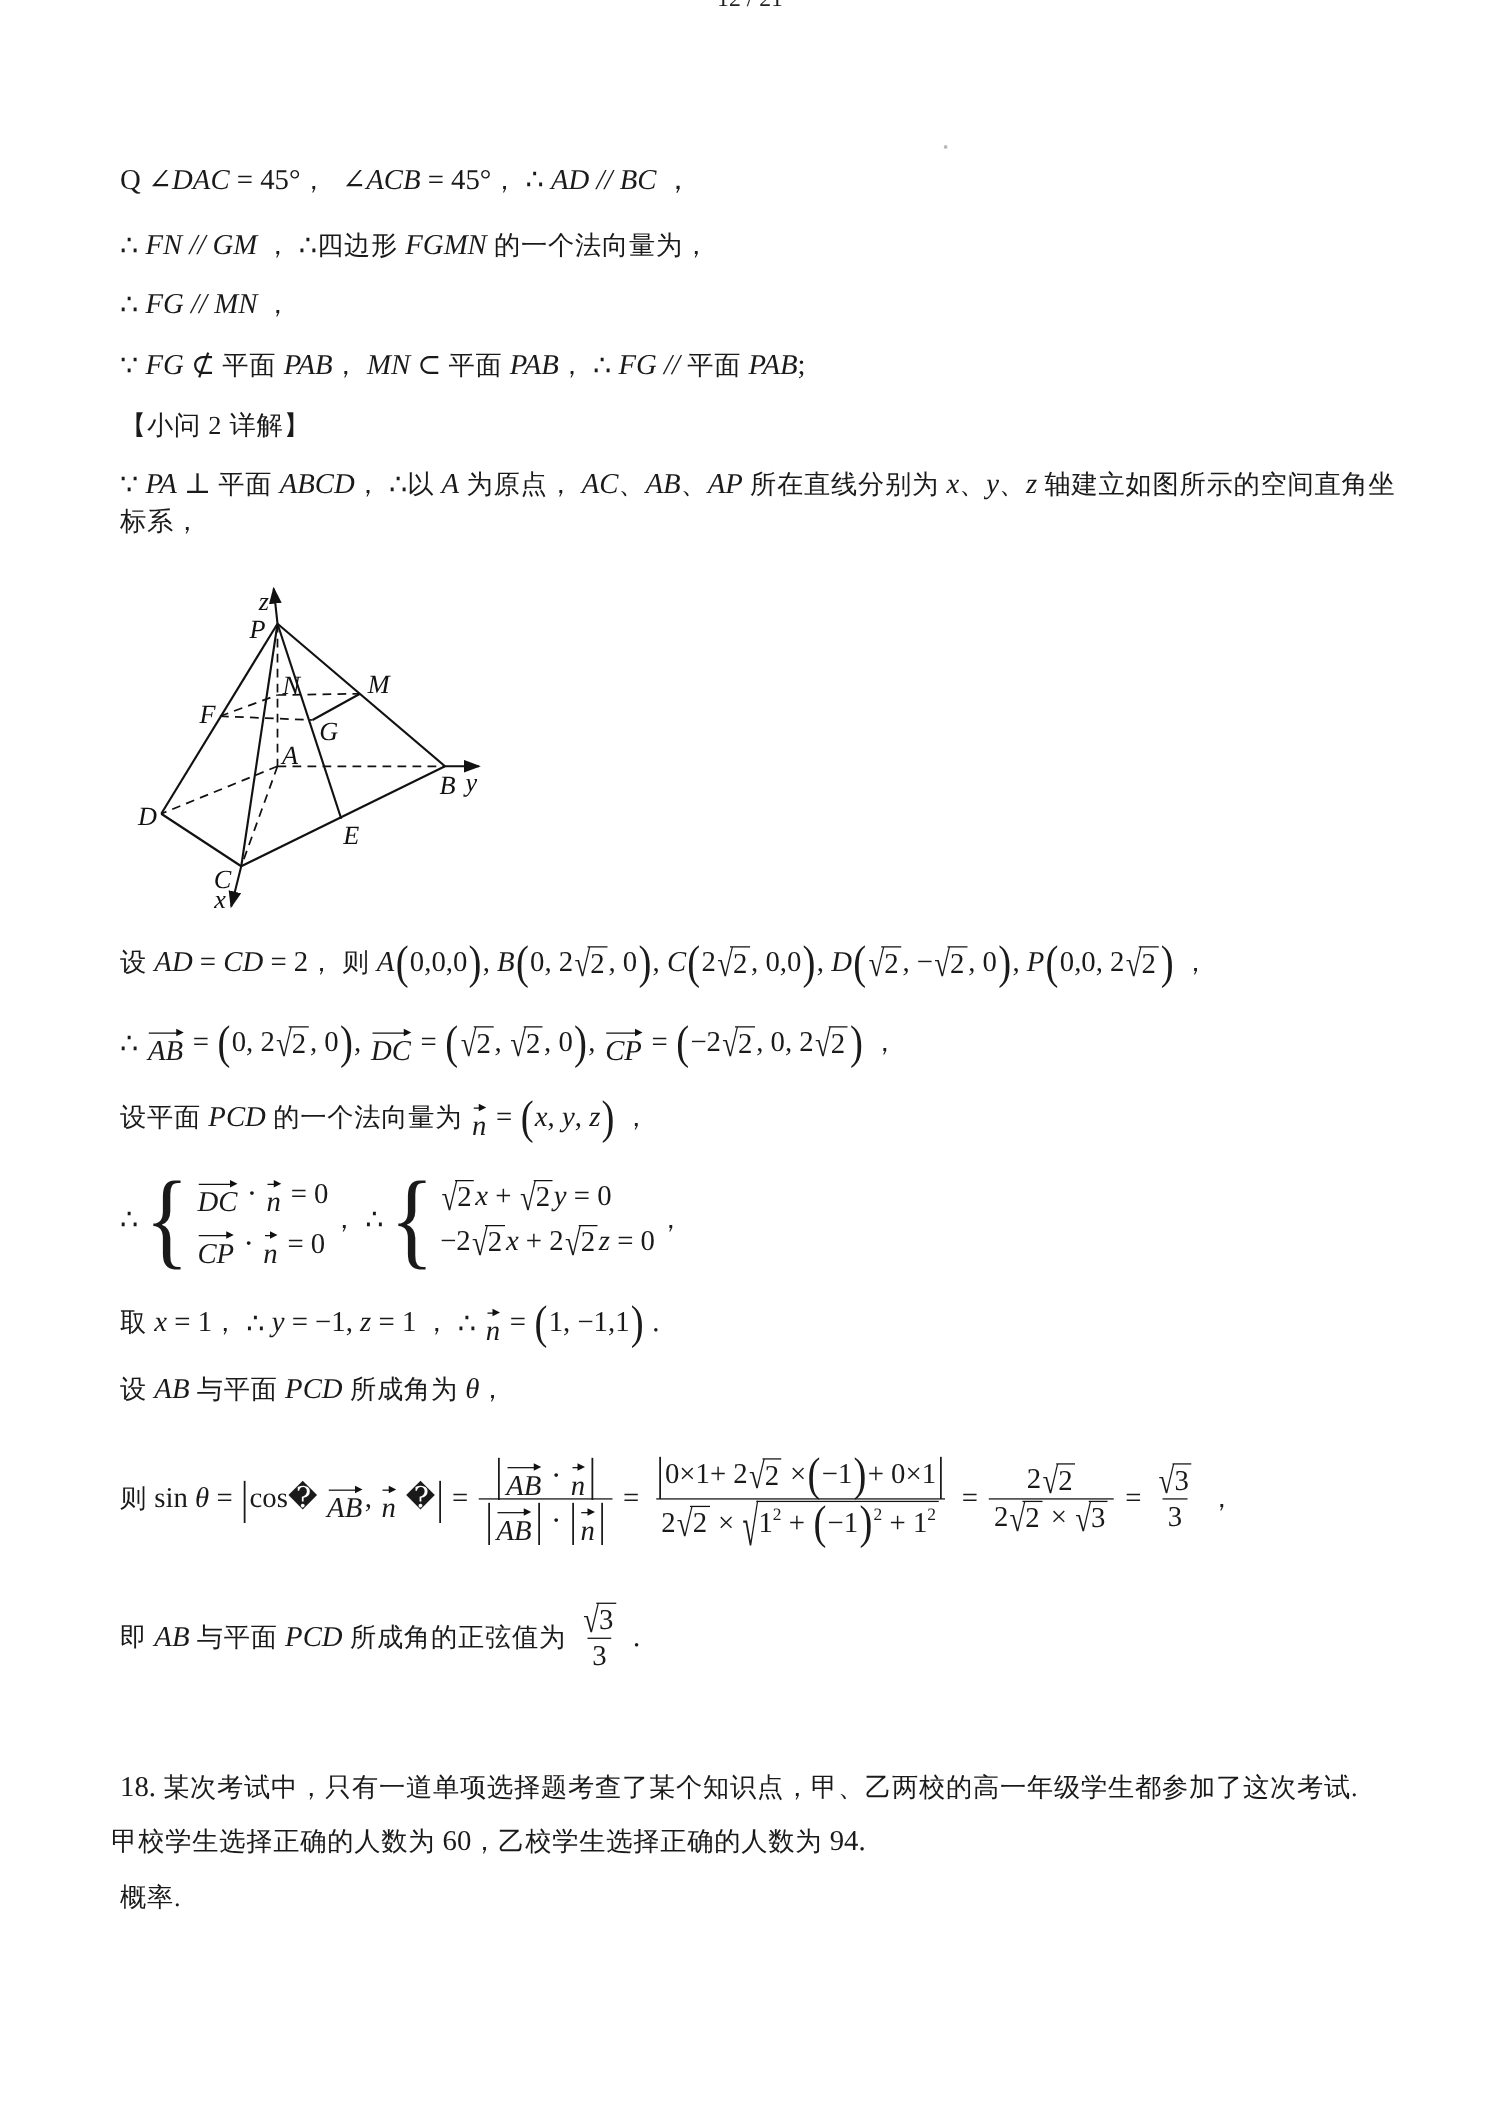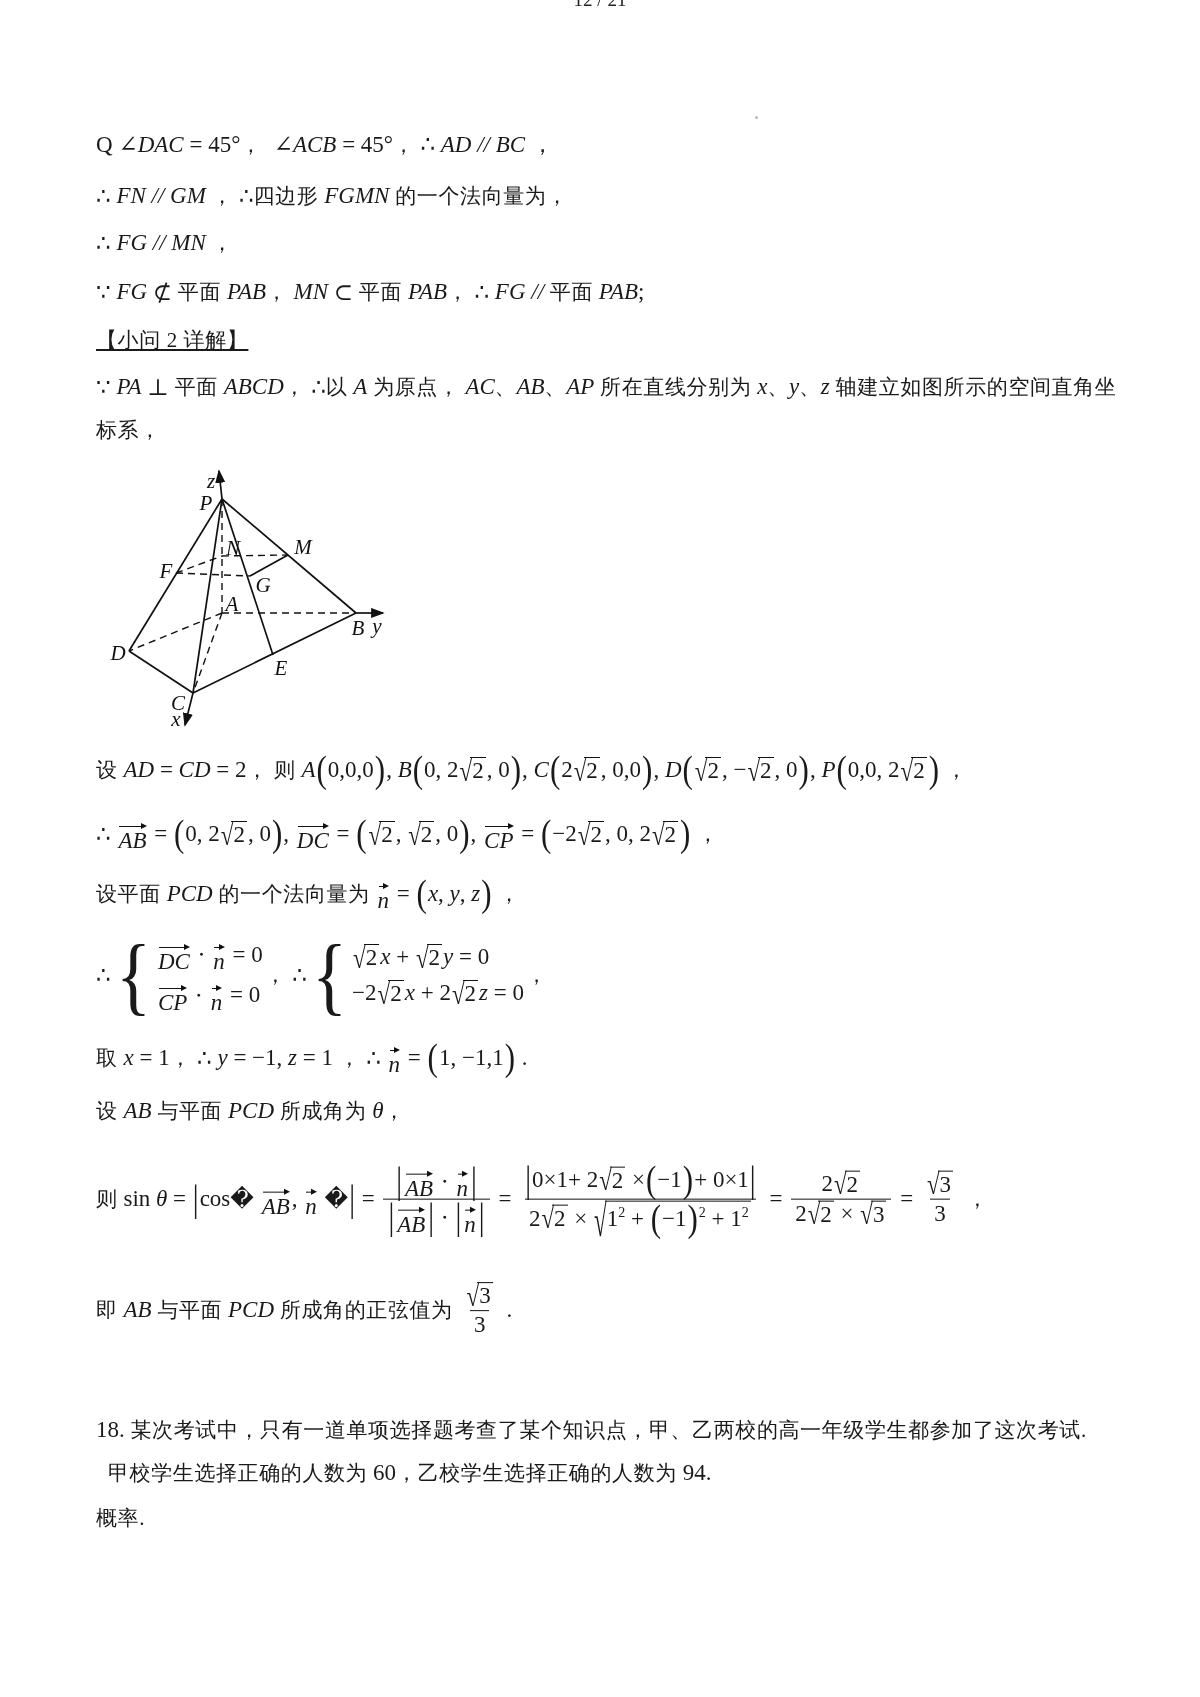--- a/index.html
+++ b/index.html
@@ -82,27 +82,27 @@
         <text x="28" y="205" text-anchor="middle">D</text>
         <text x="191" y="220" text-anchor="middle">E</text>
         <text x="88" y="255" text-anchor="middle">C</text>
         <text x="86" y="271" text-anchor="middle">x</text>
       </svg></div>
   <div class="footer">12 / 21</div>
 <div class="mline" style="left: 96px; top: 144px;"><span class="mr">Q </span><span class="mr">∠</span><span class="mi">DAC</span><span class="mr"> = 45°</span><span class="cjk">，  </span><span class="mr">∠</span><span class="mi">ACB</span><span class="mr"> = 45°</span><span class="cjk">，</span><span class="mr"> ∴ </span><span class="mi">AD</span><span class="mr"> </span><span class="mi">//</span><span class="mr"> </span><span class="mi">BC</span><span class="mr"> ，</span></div>
     <div class="mline" style="left: 96px; top: 196px;"><span class="mr">∴ </span><span class="mi">FN</span><span class="mr"> </span><span class="mi">//</span><span class="mr"> </span><span class="mi">GM</span><span class="mr"> </span><span class="cjk">，</span><span class="mr"> ∴</span><span class="cjk">四边形 </span><span class="mi">FGMN</span><span class="cjk"> 的一个法向量为，</span></div>
     <div class="mline" style="left: 96px; top: 243px;"><span class="mr">∴ </span><span class="mi">FG</span><span class="mr"> </span><span class="mi">//</span><span class="mr"> </span><span class="mi">MN</span><span class="mr"> </span><span class="cjk">，</span></div>
     <div class="mline" style="left: 96px; top: 292px;"><span class="mr">∵ </span><span class="mi">FG</span><span class="mr"> ⊄ </span><span class="cjk">平面 </span><span class="mi">PAB</span><span class="cjk">， </span><span class="mi">MN</span><span class="mr"> ⊂ </span><span class="cjk">平面 </span><span class="mi">PAB</span><span class="cjk">，</span><span class="mr"> ∴ </span><span class="mi">FG</span><span class="mr"> </span><span class="mi">//</span><span class="mr"> </span><span class="cjk">平面 </span><span class="mi">PAB</span><span class="mr">;</span></div>
-    <div class="mline" style="left: 96px; top: 340px; text-decoration: underline;"><span class="cjk">【小问 2 详解】</span></div>
+    <div class="mline" style="left: 96px; top: 340px;"><span class="cjk">【小问 2 详解】</span></div>
     <div class="mline" style="left: 96px; top: 387px;"><span class="mr">∵ </span><span class="mi">PA</span><span class="mr"> ⊥ </span><span class="cjk">平面 </span><span class="mi">ABCD</span><span class="cjk">，</span><span class="mr"> ∴</span><span class="cjk">以 </span><span class="mi">A</span><span class="cjk"> 为原点， </span><span class="mi">AC</span><span class="cjk">、</span><span class="mi">AB</span><span class="cjk">、</span><span class="mi">AP</span><span class="cjk"> 所在直线分别为 </span><span class="mi">x</span><span class="cjk">、</span><span class="mi">y</span><span class="cjk">、</span><span class="mi">z</span><span class="cjk"> 轴建立如图所示的空间直角坐</span></div>
-    <div class="mline" style="left: 96px; top: 430px;"><span class="cjk">标系，</span></div>
+    <div class="mline" style="left: 96px; top: 417px;"><span class="cjk">标系，</span></div>
     <div class="mline" style="left: 96px; top: 770px;"><span class="cjk">设 </span><span class="mi">AD</span><span class="mr"> = </span><span class="mi">CD</span><span class="mr"> = 2</span><span class="cjk">，</span><span class="cjk"> 则 </span><span class="mi">A</span><span class="bp mr">(</span><span class="mr">0,0,0</span><span class="bp mr">)</span><span class="mr">, </span><span class="mi">B</span><span class="bp mr">(</span><span class="mr">0, 2</span><span class="sqrt"><span class="sq mr">√</span><span class="rd"><span class="mr">2</span></span></span><span class="mr">, 0</span><span class="bp mr">)</span><span class="mr">, </span><span class="mi">C</span><span class="bp mr">(</span><span class="mr">2</span><span class="sqrt"><span class="sq mr">√</span><span class="rd"><span class="mr">2</span></span></span><span class="mr">, 0,0</span><span class="bp mr">)</span><span class="mr">, </span><span class="mi">D</span><span class="bp mr">(</span><span class="sqrt"><span class="sq mr">√</span><span class="rd"><span class="mr">2</span></span></span><span class="mr">, −</span><span class="sqrt"><span class="sq mr">√</span><span class="rd"><span class="mr">2</span></span></span><span class="mr">, 0</span><span class="bp mr">)</span><span class="mr">, </span><span class="mi">P</span><span class="bp mr">(</span><span class="mr">0,0, 2</span><span class="sqrt"><span class="sq mr">√</span><span class="rd"><span class="mr">2</span></span></span><span class="bp mr">)</span><span class="cjk"> ，</span></div>
     <div class="mline" style="left: 96px; top: 834px;"><span class="mr">∴ </span><span class="vec"><span class="arr"></span><span class="vbody mi">AB</span></span><span class="mr"> = </span><span class="bp mr">(</span><span class="mr">0, 2</span><span class="sqrt"><span class="sq mr">√</span><span class="rd"><span class="mr">2</span></span></span><span class="mr">, 0</span><span class="bp mr">)</span><span class="mr">, </span><span class="vec"><span class="arr"></span><span class="vbody mi">DC</span></span><span class="mr"> = </span><span class="bp mr">(</span><span class="sqrt"><span class="sq mr">√</span><span class="rd"><span class="mr">2</span></span></span><span class="mr">, </span><span class="sqrt"><span class="sq mr">√</span><span class="rd"><span class="mr">2</span></span></span><span class="mr">, 0</span><span class="bp mr">)</span><span class="mr">, </span><span class="vec"><span class="arr"></span><span class="vbody mi">CP</span></span><span class="mr"> = </span><span class="bp mr">(</span><span class="mr">−2</span><span class="sqrt"><span class="sq mr">√</span><span class="rd"><span class="mr">2</span></span></span><span class="mr">, 0, 2</span><span class="sqrt"><span class="sq mr">√</span><span class="rd"><span class="mr">2</span></span></span><span class="bp mr">)</span><span class="cjk"> ，</span></div>
     <div class="mline" style="left: 96px; top: 894px;"><span class="cjk">设平面 </span><span class="mi">PCD</span><span class="cjk"> 的一个法向量为 </span><span class="vec"><span class="arr"></span><span class="vbody mi">n</span></span><span class="mr"> = </span><span class="bp mr">(</span><span class="mi">x</span><span class="mr">, </span><span class="mi">y</span><span class="mr">, </span><span class="mi">z</span><span class="bp mr">)</span><span class="cjk"> ，</span></div>
     <div class="mline" style="left: 96px; top: 975px;"><span class="mr">∴</span><span class="sys"><span class="brace mr">{</span><span class="rows"><span class="row"><span class="vec"><span class="arr"></span><span class="vbody mi">DC</span></span><span class="mr"> ⋅ </span><span class="vec"><span class="arr"></span><span class="vbody mi">n</span></span><span class="mr"> = 0</span></span><span class="row"><span class="vec"><span class="arr"></span><span class="vbody mi">CP</span></span><span class="mr"> ⋅ </span><span class="vec"><span class="arr"></span><span class="vbody mi">n</span></span><span class="mr"> = 0</span></span></span></span><span class="cjk">， </span><span class="mr">∴</span><span class="sys"><span class="brace mr">{</span><span class="rows"><span class="row"><span class="sqrt"><span class="sq mr">√</span><span class="rd"><span class="mr">2</span></span></span><span class="mi">x</span><span class="mr"> + </span><span class="sqrt"><span class="sq mr">√</span><span class="rd"><span class="mr">2</span></span></span><span class="mi">y</span><span class="mr"> = 0</span></span><span class="row"><span class="mr">−2</span><span class="sqrt"><span class="sq mr">√</span><span class="rd"><span class="mr">2</span></span></span><span class="mi">x</span><span class="mr"> + 2</span><span class="sqrt"><span class="sq mr">√</span><span class="rd"><span class="mr">2</span></span></span><span class="mi">z</span><span class="mr"> = 0</span></span></span></span><span class="cjk">，</span></div>
     <div class="mline" style="left: 96px; top: 1058px;"><span class="cjk">取 </span><span class="mi">x</span><span class="mr"> = 1</span><span class="cjk">，</span><span class="mr"> ∴ </span><span class="mi">y</span><span class="mr"> = −1, </span><span class="mi">z</span><span class="mr"> = 1</span><span class="cjk"> ，</span><span class="mr"> ∴ </span><span class="vec"><span class="arr"></span><span class="vbody mi">n</span></span><span class="mr"> = </span><span class="bp mr">(</span><span class="mr">1, −1,1</span><span class="bp mr">)</span><span class="mr"> .</span></div>
     <div class="mline" style="left: 96px; top: 1111px;"><span class="cjk">设 </span><span class="mi">AB</span><span class="cjk"> 与平面 </span><span class="mi">PCD</span><span class="cjk"> 所成角为 </span><span class="mi">θ</span><span class="cjk">，</span></div>
     <div class="mline" style="left: 96px; top: 1199px;"><span class="cjk">则 </span><span class="mr">sin </span><span class="mi">θ</span><span class="mr"> = </span><span class="tallbar mr">|</span><span class="mr">cos</span><span class="mr">� </span><span class="vec"><span class="arr"></span><span class="vbody mi">AB</span></span><span class="mr">, </span><span class="vec"><span class="arr"></span><span class="vbody mi">n</span></span><span class="mr"> �</span><span class="tallbar mr">|</span><span class="mr"> = </span><span class="frac"><span class="num"><span class="tallbar mr">|</span><span class="vec"><span class="arr"></span><span class="vbody mi">AB</span></span><span class="mr"> ⋅ </span><span class="vec"><span class="arr"></span><span class="vbody mi">n</span></span><span class="tallbar mr">|</span></span><span class="den"><span class="tallbar mr">|</span><span class="vec"><span class="arr"></span><span class="vbody mi">AB</span></span><span class="tallbar mr">|</span><span class="mr"> ⋅ </span><span class="tallbar mr">|</span><span class="vec"><span class="arr"></span><span class="vbody mi">n</span></span><span class="tallbar mr">|</span></span></span><span class="mr"> = </span><span class="frac"><span class="num"><span class="tallbar mr">|</span><span class="mr">0×1+ 2</span><span class="sqrt"><span class="sq mr">√</span><span class="rd"><span class="mr">2</span></span></span><span class="mr"> ×</span><span class="bp mr">(</span><span class="mr">−1</span><span class="bp mr">)</span><span class="mr">+ 0×1</span><span class="tallbar mr">|</span></span><span class="den"><span class="mr">2</span><span class="sqrt"><span class="sq mr">√</span><span class="rd"><span class="mr">2</span></span></span><span class="mr"> × </span><span class="sqrt big"><span class="sq mr">√</span><span class="rd"><span class="mr">1</span><span class="sup mr">2</span><span class="mr"> + </span><span class="bp mr">(</span><span class="mr">−1</span><span class="bp mr">)</span><span class="sup mr">2</span><span class="mr"> + 1</span><span class="sup mr">2</span></span></span></span></span><span class="mr"> = </span><span class="frac"><span class="num"><span class="mr">2</span><span class="sqrt"><span class="sq mr">√</span><span class="rd"><span class="mr">2</span></span></span></span><span class="den"><span class="mr">2</span><span class="sqrt"><span class="sq mr">√</span><span class="rd"><span class="mr">2</span></span></span><span class="mr"> × </span><span class="sqrt"><span class="sq mr">√</span><span class="rd"><span class="mr">3</span></span></span></span></span><span class="mr"> = </span><span class="frac"><span class="num"><span class="sqrt"><span class="sq mr">√</span><span class="rd"><span class="mr">3</span></span></span></span><span class="den"><span class="mr">3</span></span></span><span class="cjk"> ，</span></div>
     <div class="mline" style="left: 96px; top: 1310px;"><span class="cjk">即 </span><span class="mi">AB</span><span class="cjk"> 与平面 </span><span class="mi">PCD</span><span class="cjk"> 所成角的正弦值为 </span><span class="frac"><span class="num"><span class="sqrt"><span class="sq mr">√</span><span class="rd"><span class="mr">3</span></span></span></span><span class="den"><span class="mr">3</span></span></span><span class="mr"> .</span></div>
     <div class="mline" style="left: 96px; top: 1430px; justify-content: center;"><span class="mr">18. </span><span class="cjk">某次考试中，只有一道单项选择题考查了某个知识点，甲、乙两校的高一年级学生都参加了这次考试.</span></div>
-    <div class="mline" style="left: 108px; top: 1473px; justify-content: flex-end;"><span class="cjk">甲校学生选择正确的人数为 </span><span class="mr">60</span><span class="cjk">，乙校学生选择正确的人数为 </span><span class="mr">94. </span></div>
+    <div class="mline" style="left: 89px; top: 1473px; justify-content: flex-end;"><span class="cjk">甲校学生选择正确的人数为 </span><span class="mr">60</span><span class="cjk">，乙校学生选择正确的人数为 </span><span class="mr">94. </span></div>
     <div class="mline" style="left: 96px; top: 1518px;"><span class="cjk">概率.</span></div>
   </div>
 
 </body></html>

